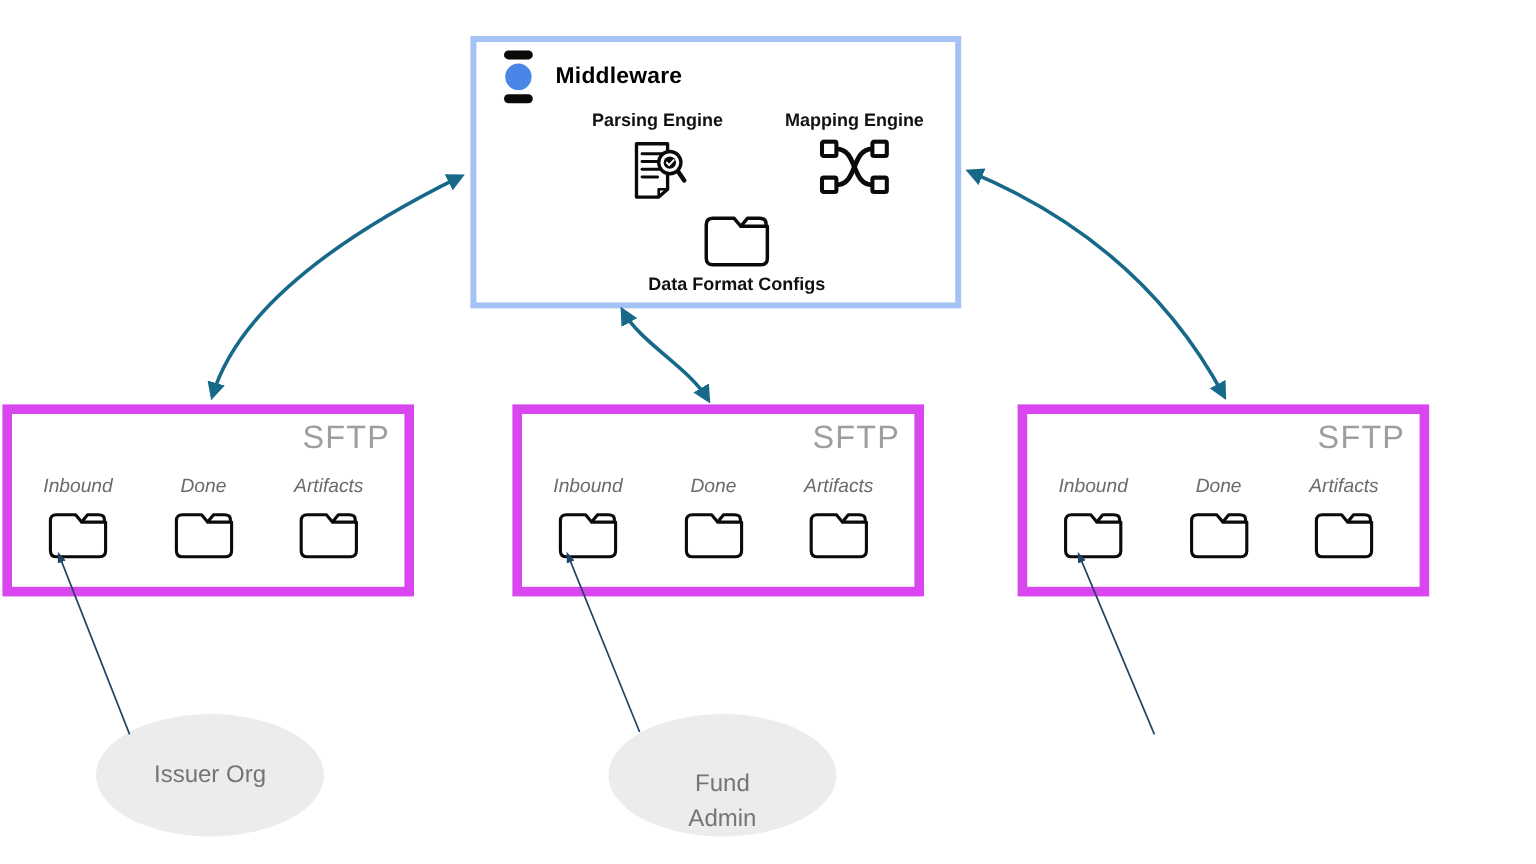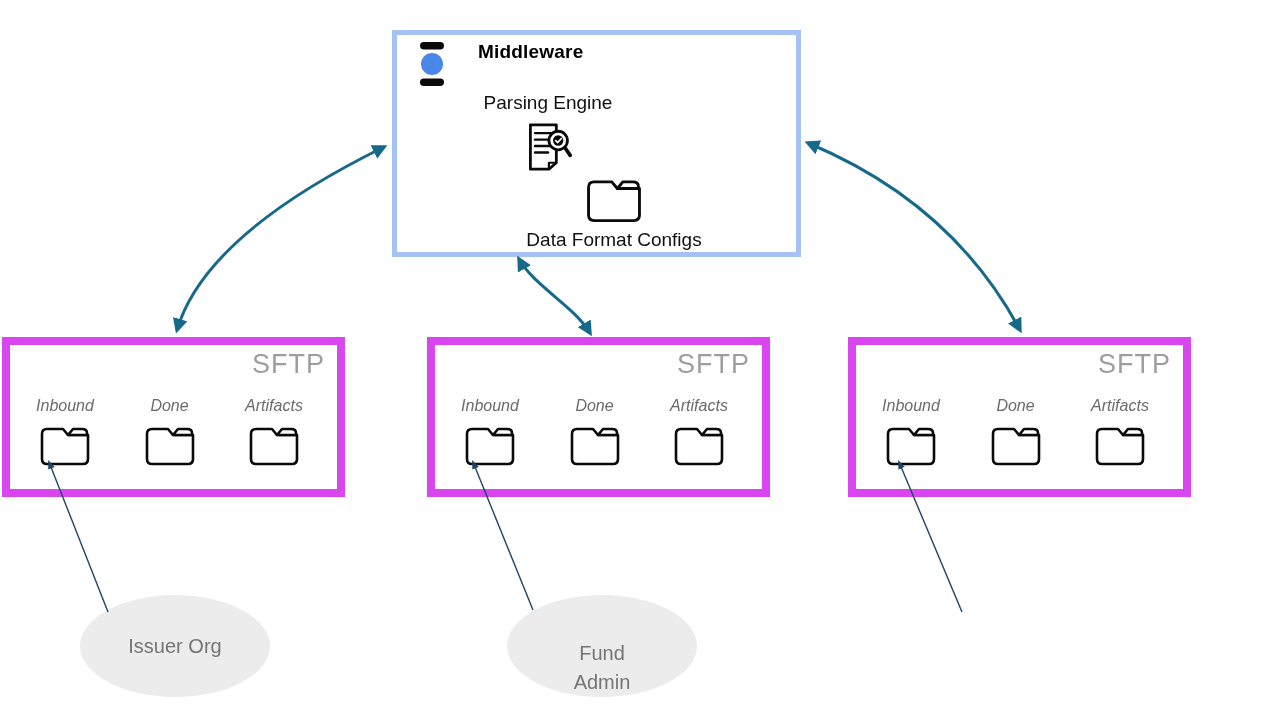--- a/index.html
+++ b/index.html
@@ -8,25 +8,25 @@
     background:#ffffff;font-family:"Liberation Sans",sans-serif;
   }
   
   .arrows{position:absolute;left:0;top:0;width:1280px;height:720px;z-index:6;pointer-events:none;}
 
   
   .middleware-box{
     position:absolute;left:392px;top:30px;width:409px;height:227px;
     box-sizing:border-box;border:5px solid #a4c2f4;background:#ffffff;z-index:2;
   }
-  .mw-header{position:absolute;left:22px;top:6px;display:flex;gap:33px;}
+  .mw-header{position:absolute;left:22px;top:6px;display:flex;align-items:center;gap:18px;}
   .mw-hourglass{width:26px;height:46px;display:block;}
   .mw-title{font-size:19px;font-weight:bold;color:#000;letter-spacing:.2px;}
   .mw-comp{position:absolute;display:flex;flex-direction:column;align-items:center;gap:7px;}
-  .mw-comp .comp-label{font-size:19px;color:#111;white-space:nowrap;}
+  .mw-comp .comp-label{font-size:15px;color:#111;white-space:nowrap;font-weight:bold;}
   .mw-parsing{left:91px;top:57px;width:120px;}
   .mw-mapping{left:250px;top:57px;width:130px;}
   .mw-configs{left:137px;top:138px;width:160px;}
   .mw-configs .comp-label{margin-top:-2px;}
 
   
   .sftp-box{
     position:absolute;width:343px;height:160px;box-sizing:border-box;
     border:8px solid #d946ef;background:#ffffff;z-index:2;
   }
@@ -92,20 +92,35 @@
           <line x1="13" y1="26" x2="31" y2="26"></line>
           <line x1="13" y1="33" x2="27" y2="33"></line>
         </g>
         <circle cx="38" cy="20" r="10" fill="#ffffff" stroke="#0a0a0a" stroke-width="3"></circle>
         <circle cx="38" cy="20" r="5.6" fill="#0a0a0a"></circle>
         <path d="M35.3 20 l2 2.2 l4.2 -4.4" fill="none" stroke="#ffffff" stroke-width="1.8" stroke-linecap="round" stroke-linejoin="round"></path>
         <line x1="45.5" y1="28" x2="51" y2="36" stroke="#0a0a0a" stroke-width="4" stroke-linecap="round"></line>
       </svg>
     </div>
 
+    <div class="mw-comp mw-mapping">
+      <span class="comp-label">Mapping Engine</span>
+      <svg width="58" height="46" viewBox="0 0 58 46">
+        <g fill="none" stroke="#0a0a0a" stroke-width="4">
+          <path d="M14 8 C32 8 26 38 44 38"></path>
+          <path d="M14 38 C32 38 26 8 44 8"></path>
+        </g>
+        <g fill="#ffffff" stroke="#0a0a0a" stroke-width="3.4">
+          <rect x="2" y="2" width="12" height="12" rx="1.5"></rect>
+          <rect x="44" y="2" width="12" height="12" rx="1.5"></rect>
+          <rect x="2" y="32" width="12" height="12" rx="1.5"></rect>
+          <rect x="44" y="32" width="12" height="12" rx="1.5"></rect>
+        </g>
+      </svg>
+    </div>
 
     <div class="mw-comp mw-configs">
       <svg class="folder-glyph" style="width:62px;height:51px">
         <use href="#sym-folder"></use>
       </svg>
       <span class="comp-label">Data Format Configs</span>
     </div>
   </div>
 
   <div class="sftp-box sftp-1">

